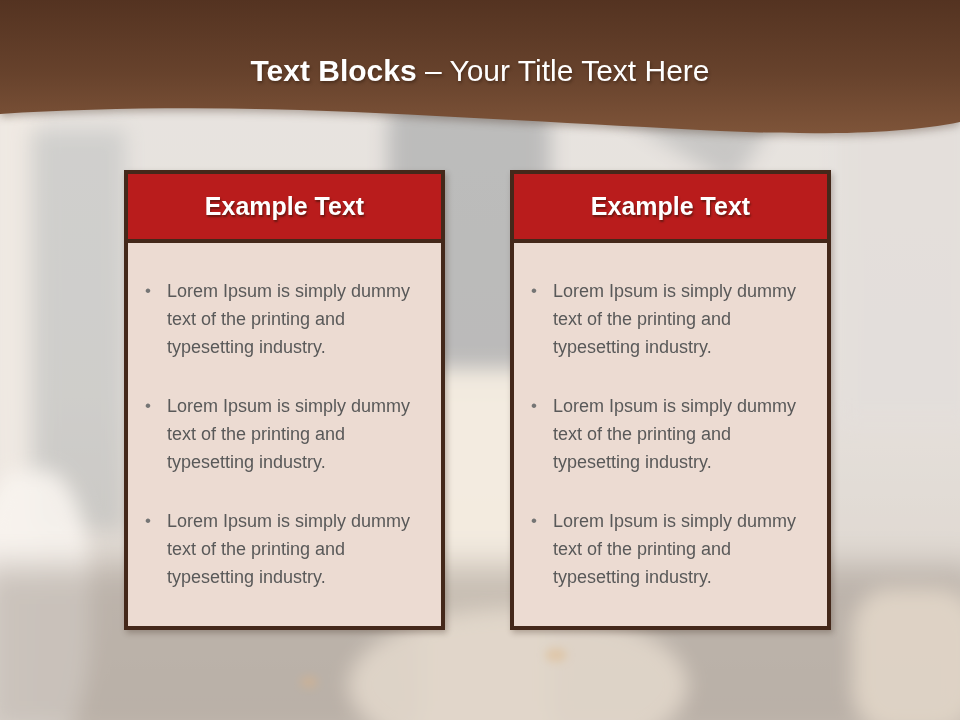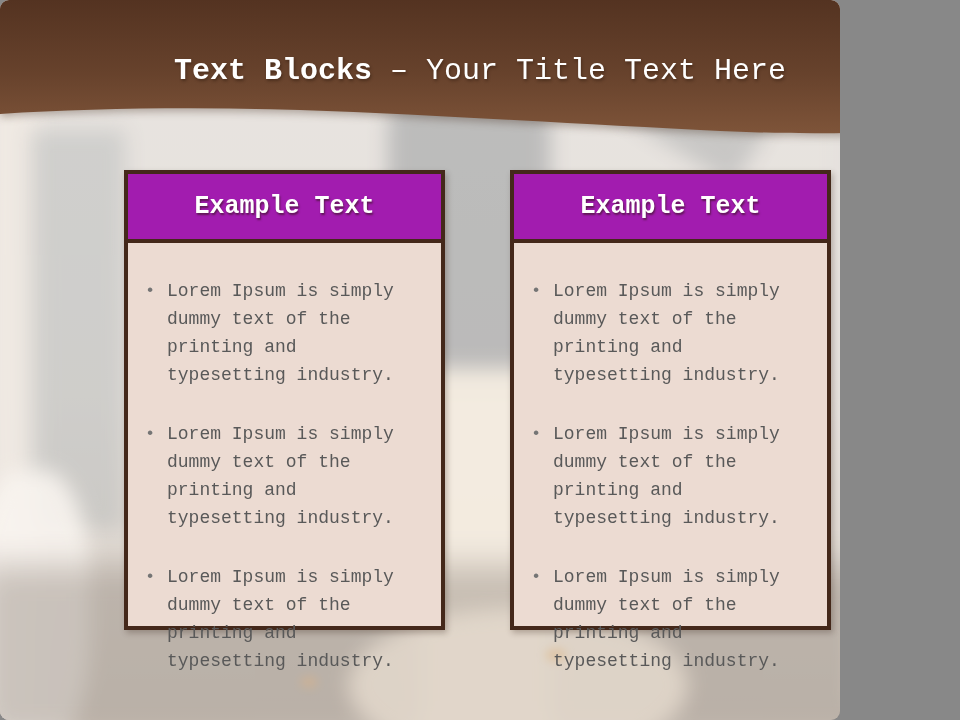--- a/index.html
+++ b/index.html
@@ -1,21 +1,20 @@
 <!DOCTYPE html>
 <html><head>
 <meta charset="utf-8">
 <style>
   * { margin:0; padding:0; box-sizing:border-box; }
   html,body { background:#888; }
   .slide {
-    position:relative; width:840px; height:720px; overflow:hidden;
+    position:relative; width:960px; height:720px; overflow:hidden;
     background:linear-gradient(180deg,#d8d3d0 0%,#d3ccc7 55%,#bfb2a6 100%);
-    font-family:Liberation Mono, monospace;
-    border-radius:9px;
+    font-family:Liberation Sans, sans-serif;
   }
 
   
   .photo { position:absolute; inset:0; }
   .blob { position:absolute; filter:blur(10px); }
   .b-left-light   { left:-12px; top:100px; width:52px;  height:640px; background:#e6ddd5; opacity:.9; }
   .b-left-dark    { left:30px;  top:130px; width:95px;  height:400px; background:#5c6a70; opacity:.32; }
   .b-left-rock    { left:-25px; top:470px; width:115px; height:280px; background:#f4eee9; opacity:.9; border-radius:40%; }
   .b-center-pipe  { left:388px; top:98px;  width:162px; height:295px; background:#16222e; opacity:.38; border-radius:26px; }
   .b-diag-pipe    { left:505px; top:38px;  width:270px; height:82px;  background:#1b2833; opacity:.28; transform:rotate(32deg); }
@@ -41,21 +40,21 @@
 
   
   .card {
     position:absolute; top:170px; width:321px; height:460px;
     border:4px solid #44281a; background:#ecdbd2;
     box-shadow:2px 3px 6px rgba(50,30,18,.28);
   }
   .card-left  { left:124px; }
   .card-right { left:510px; }
   .card-header {
-    height:69px; background:#a21caf; border-bottom:4px solid #44281a;
+    height:69px; background:#b91c1c; border-bottom:4px solid #44281a;
     display:flex; align-items:center; justify-content:center;
     color:#ffffff; font-weight:700; font-size:25px;
     text-shadow:1px 2px 2px rgba(40,20,10,.55);
   }
   .card-body { padding:34px 15px 0 15px; }
   .bullet-item {
     position:relative; padding-left:24px; margin-bottom:31px;
     width:274px; color:#595959; font-size:18px; line-height:28px;
   }
   .bullet-item .text { display:inline-block; max-width:250px; }

